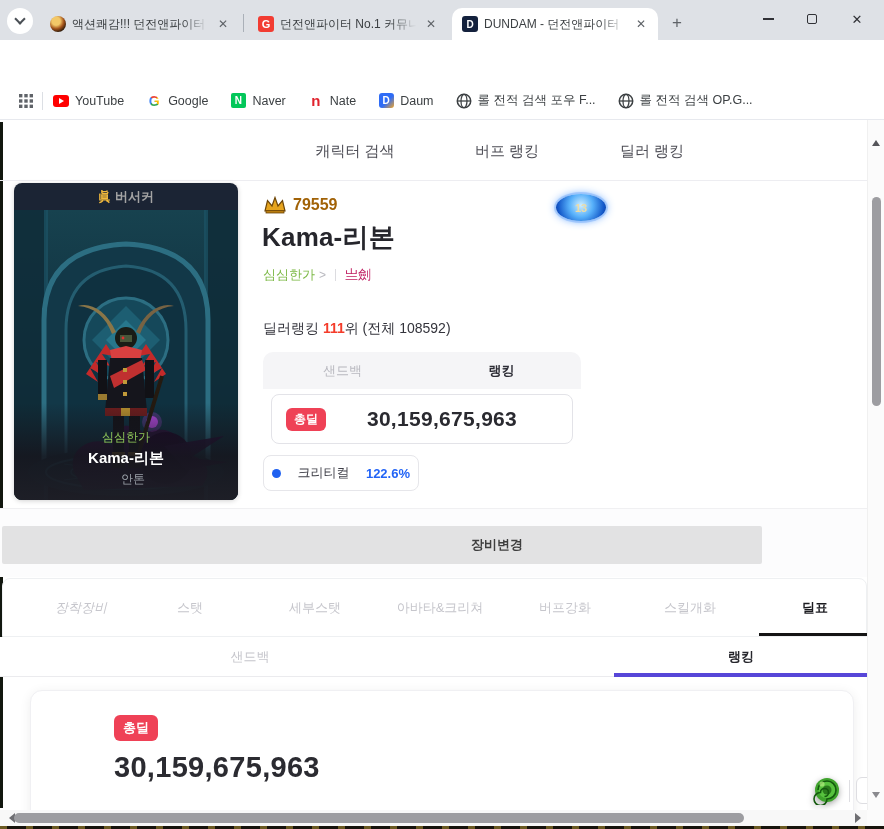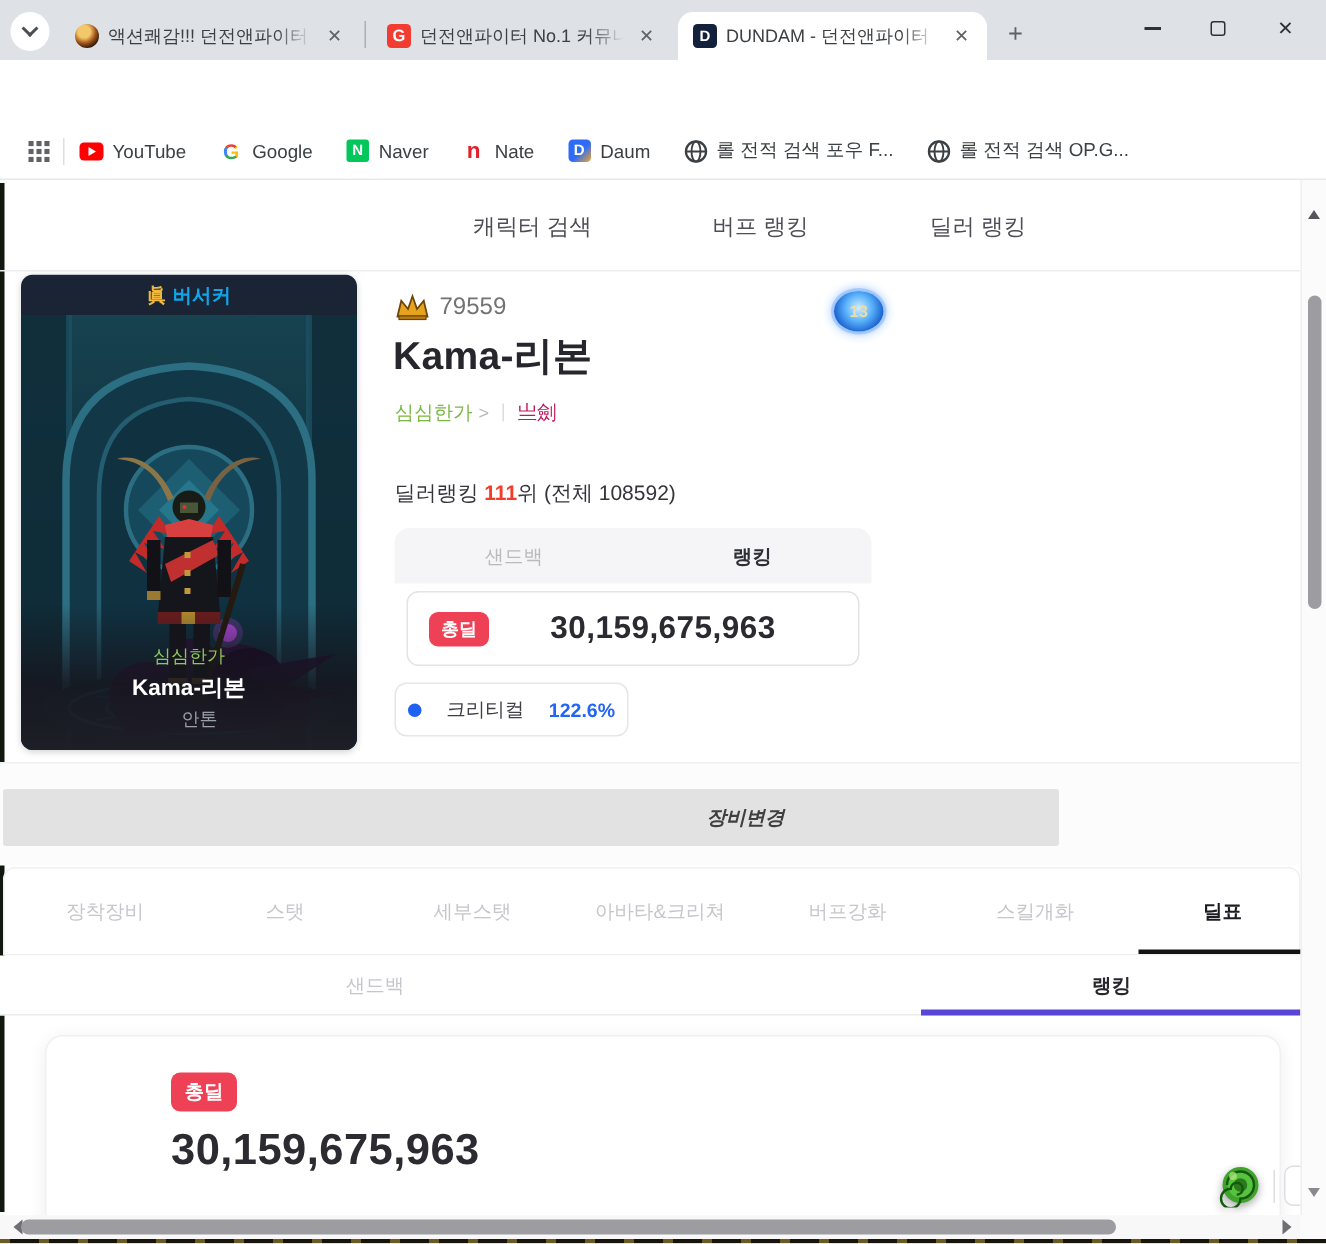--- a/index.html
+++ b/index.html
@@ -51,32 +51,32 @@
   .daum { width:15px; height:15px; border-radius:3px; background:linear-gradient(135deg,#2f6cf6 55%,#f6a623); color:#fff; font-size:10px; font-weight:bold; display:flex; align-items:center; justify-content:center; }
 
   
   .page-edge { position:absolute; left:0; top:122px; width:3px; height:686px; background:#12170f; }
   .site-nav-item { position:absolute; top:142px; transform:translateX(-50%); font-size:15px; font-weight:500; color:#4d4d55; }
   .nav-divider { position:absolute; left:0; top:180px; width:867px; height:1px; background:#ededf1; }
 
   
   .char-card { position:absolute; left:14px; top:183px; width:224px; height:317px; border-radius:8px; overflow:hidden; box-shadow:0 1px 5px rgba(0,0,0,.18); }
   .char-card-head { height:27px; background:#1b2434; display:flex; align-items:center; justify-content:center; gap:4px; font-size:13px; font-weight:bold; }
-  .class-true { color:#f0b93c; } .class-name { color:#0ea5e9; }
+  .class-true { color:#f0b93c; } .class-name { color:#a3a3a3; }
   .char-art { position:relative; height:290px; background:linear-gradient(180deg,#17424f 0%,#123543 35%,#0d2531 65%,#0a151d 100%); }
   .char-art svg { position:absolute; inset:0; }
   .char-foot { position:absolute; left:0; bottom:0; width:100%; padding:26px 0 12px; text-align:center; background:linear-gradient(180deg,rgba(10,16,22,0) 0%,rgba(22,22,30,.88) 55%,rgba(30,30,38,.96) 100%); }
   .char-foot .g { font-size:12px; color:#8fc85a; }
   .char-foot .n { font-size:15px; font-weight:bold; color:#fff; margin-top:3px; }
   .char-foot .s { font-size:12px; color:#9aa0a8; margin-top:3px;padding-left:14px; }
 
   
   .fame-row { position:absolute; left:263px; top:196px; display:flex; align-items:center; gap:6px; }
-  .fame-num { font-size:16px; font-weight:400; color:#737373;text-align:right; }
-  .clone-badge { position:absolute; left:556px; top:194px; width:33px; height:27px; border-radius:50%;
+  .fame-num { font-size:16px; font-weight:700; color:#a16207;text-align:right; }
+  .clone-badge { position:absolute; left:556px; top:194px; width:50px; height:27px; border-radius:50%;
      background:radial-gradient(circle at 50% 42%,#cfeeff 0%,#57b0fa 40%,#1256c8 78%,#0a3a90 100%);
      box-shadow:0 0 8px rgba(70,150,255,.9), 0 0 0 2px rgba(60,130,240,.25);
      display:flex; align-items:center; justify-content:center; font-size:11px; font-weight:bold; color:#ecdcA8; color:#ecdca8; }
   .char-name { position:absolute; left:262px; top:220px; font-size:26px; font-weight:bold; color:#26262c; letter-spacing:.2px; }
   .sub-row { position:absolute; left:263px; top:266px; display:flex; align-items:center; font-size:13px; }
   .sub-row .guild { color:#7cb845; }
   .sub-row .arrow { color:#b9b9bf; margin-left:4px; font-size:12px; }
   .sub-row .bar { width:1px; height:12px; background:#dcdce0; margin:0 9px; }
   .sub-row .team { color:#be185d; font-weight:normal; }
   .rank-line { position:absolute; left:263px; top:320px; font-size:14px; color:#34343c; }
@@ -95,21 +95,21 @@
   .sc2 { left:427px; width:154px; padding:0 12px; gap:12px; }
   .dot-blue { width:9px; height:9px; border-radius:50%; background:#1f61f0; }
   .sc-label { font-size:13px; color:#3f3f48; }
   .sc-val { font-size:13px; font-weight:bold; color:#2264f6;text-align:center; }
   .skill-ico { width:22px; height:22px; border-radius:4px; flex:none; background:#06262c; position:relative; overflow:hidden; }
   .skill-ico::before { content:""; position:absolute; inset:0; background:repeating-linear-gradient(135deg,rgba(44,214,236,.4) 0 2px,transparent 2px 5px); }
   .skill-ico::after { content:""; position:absolute; left:5px; top:4px; width:9px; height:12px; border-radius:3px; background:#135a66; box-shadow:0 0 4px #2ad0e8; }
   .sc2 .sc-label { flex:1; text-align:center; }
 
   .equip-band { position:absolute; left:0; top:508px; width:867px; height:69px; background:#fcfcfd; border-top:1px solid #f0f0f2; }
-  .equip-btn { position:absolute; left:2px; top:17px; width:704px; height:38px; background:#e2e2e3; border-radius:2px;font-style:italic; }
+  .equip-btn { position:absolute; left:2px; top:17px; width:760px; height:38px; background:#e2e2e3; border-radius:2px; }
   .equip-btn span { position:absolute; left:495px; top:50%; transform:translate(-50%,-50%); font-size:13px; font-weight:600; color:#3f3f3f; }
 
   .detail-card { position:absolute; left:2px; top:578px; width:865px; height:59px; background:#fff; border:1px solid #eef0f2; border-radius:8px 8px 0 0; }
   .dtab { position:absolute; top:50%; transform:translate(-50%,-50%); font-size:13px; font-weight:500; color:#c6c6cc; white-space:nowrap; }
   .dtab.on { color:#1b1b20; font-weight:bold; }
   .dtab-underline { position:absolute; left:756px; bottom:0; width:109px; height:3px; background:#141414; }
 
   .ranktab-row { position:absolute; left:0; top:637px; width:867px; height:40px; background:#fff; border-bottom:1px solid #ebebee; }
   .rtab { position:absolute; top:50%; transform:translate(-50%,-50%); font-size:13px; color:#c6c6cc; }
   .rtab.on { color:#26262c; font-weight:bold; }
@@ -383,21 +383,21 @@
     <span class="sc-val">122.6%</span>
   </div>
 
   <div class="equip-band">
     <div class="equip-btn">
       <span>장비변경</span>
     </div>
   </div>
 
   <div class="detail-card">
-    <span class="dtab" style="left:67px;">장착장비</span>
+    <span class="dtab" style="left:78px;font-style:italic;">장착장비</span>
     <span class="dtab" style="left:187px;">스탯</span>
     <span class="dtab" style="left:312px;">세부스탯</span>
     <span class="dtab" style="left:437px;">아바타&amp;크리쳐</span>
     <span class="dtab" style="left:562px;">버프강화</span>
     <span class="dtab" style="left:687px;">스킬개화</span>
     <span class="dtab on" style="left:812px;">딜표</span>
     <div class="dtab-underline"></div>
   </div>
 
   <div class="ranktab-row">

